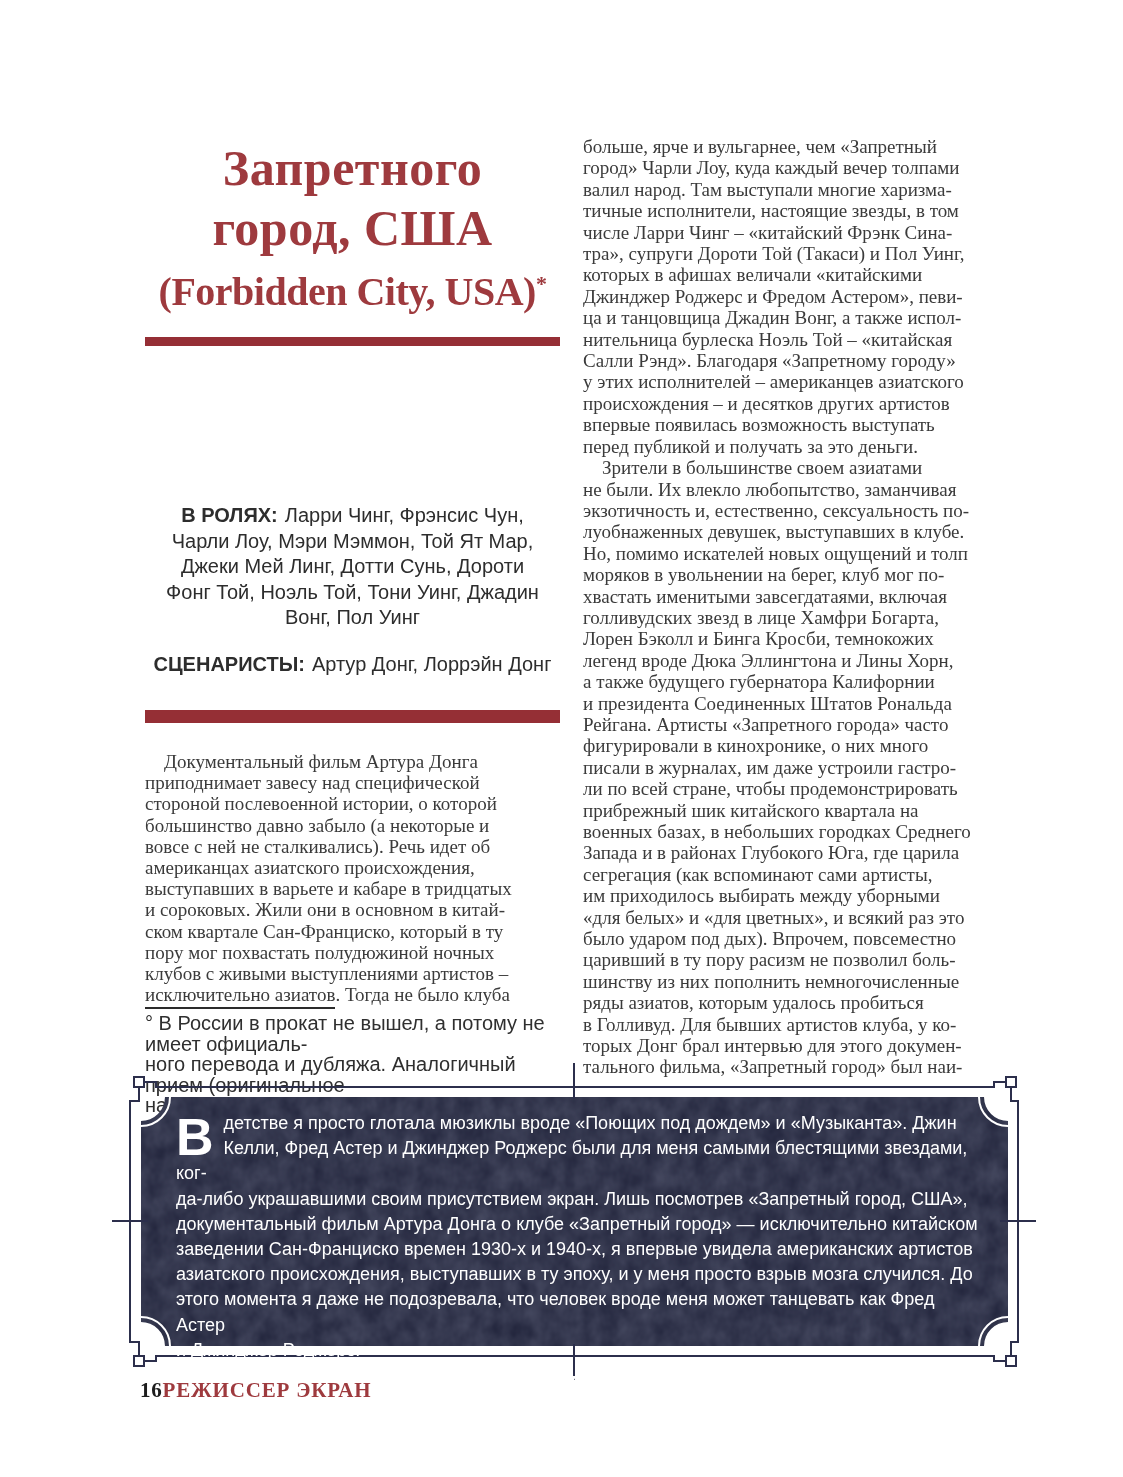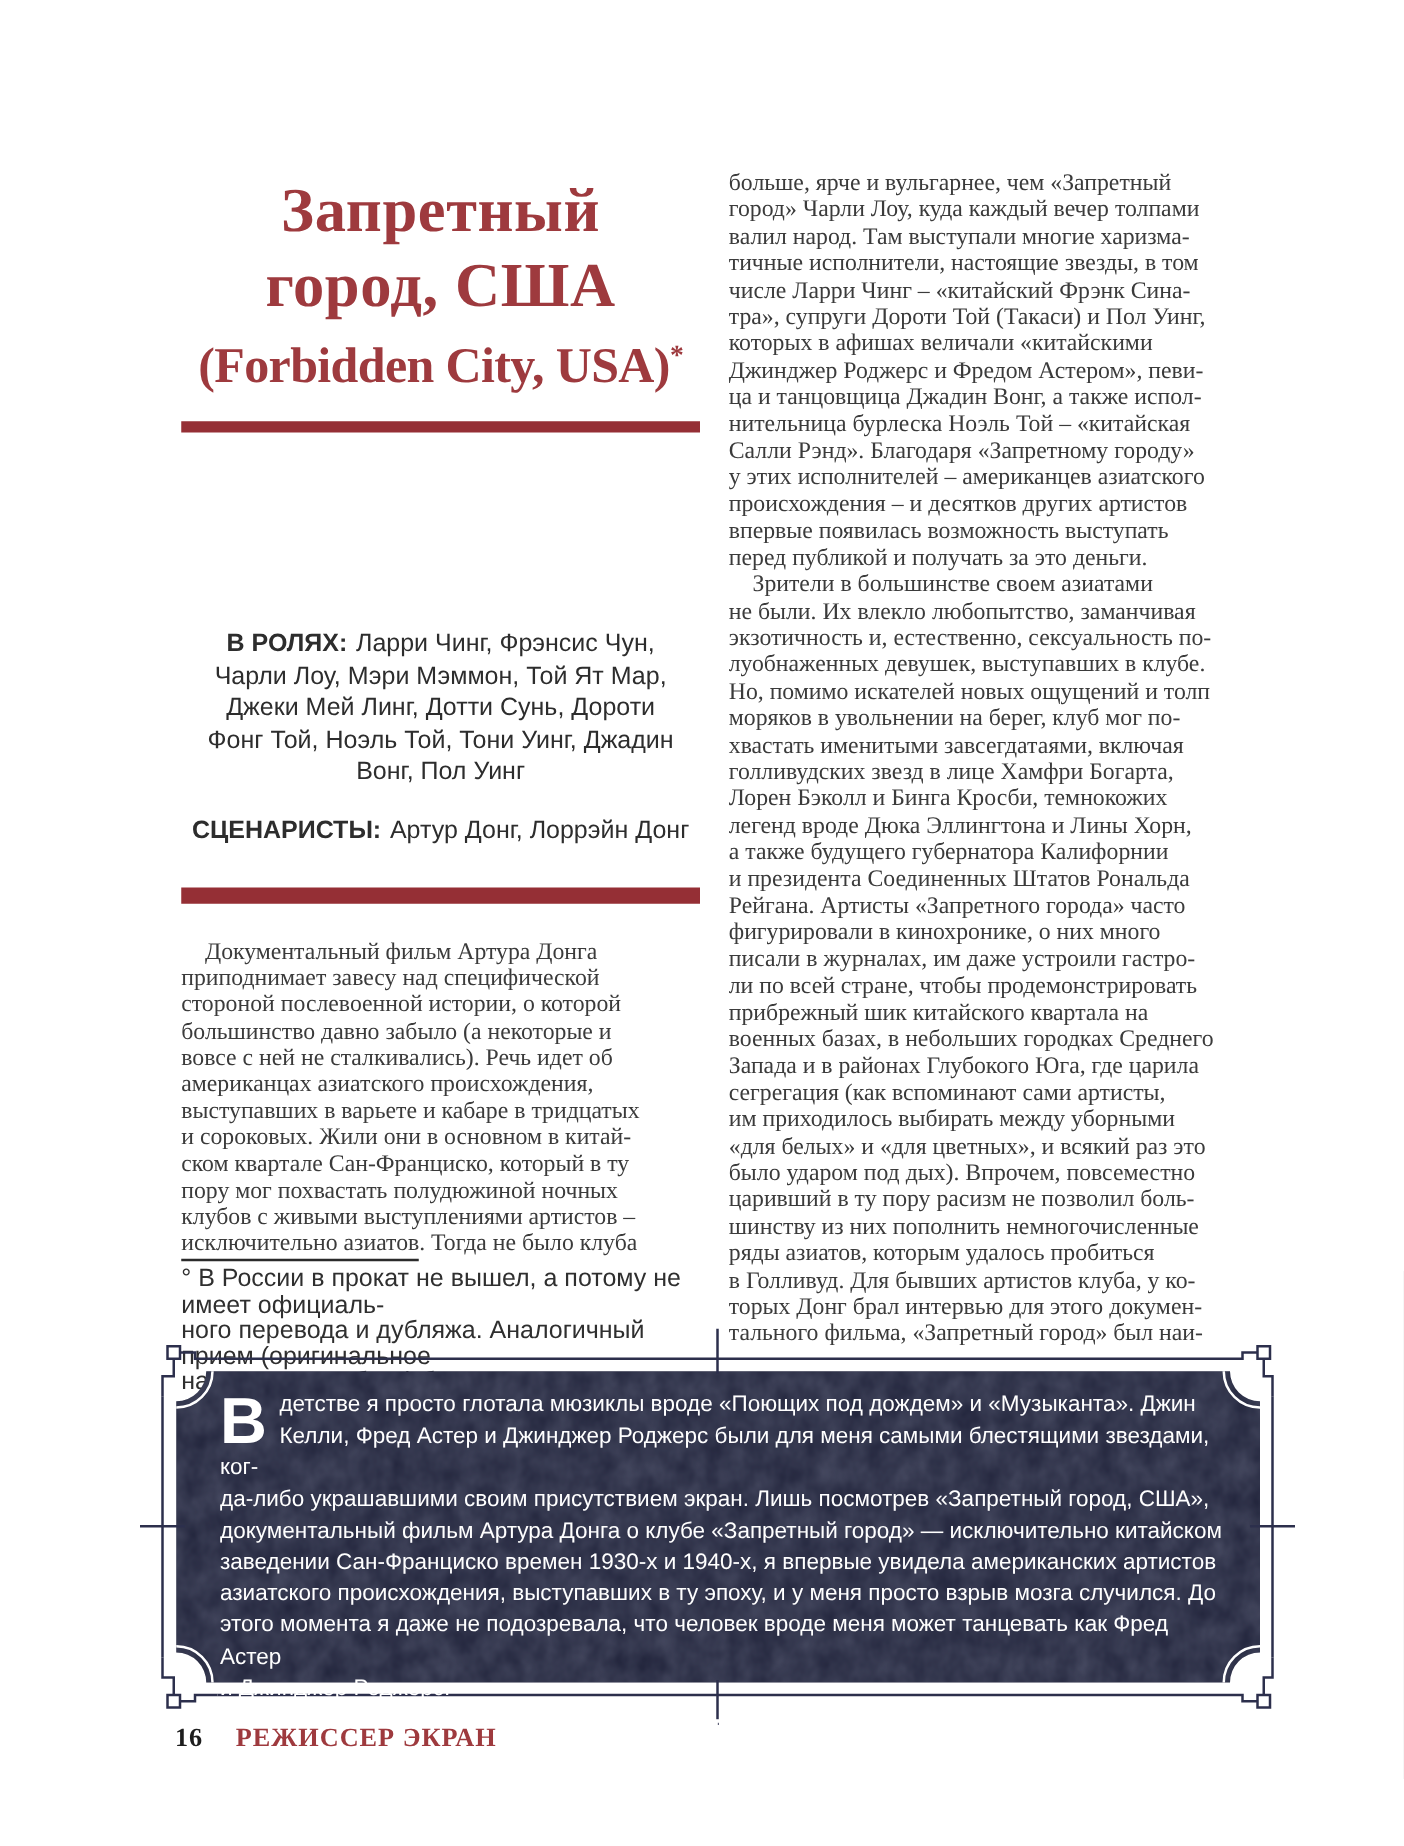--- a/index.html
+++ b/index.html
@@ -38,32 +38,32 @@
 
   
   #quote-wrap{left:110px;top:1055px;width:930px;height:330px;}
   #quote-svg{position:absolute;left:0;top:0;}
   #quote-content{position:absolute;left:66px;top:56px;width:806px;color:#ffffff;
                  font-family:"Liberation Sans", sans-serif;font-size:18px;line-height:25.2px;}
   #quote-drop{float:left;font-size:52px;line-height:42px;font-weight:600;margin:5px 10px 0 0;}
   #quote-attr{margin-top:9px;text-align:center;font-weight:700;font-size:24px;letter-spacing:0.3px;}
 
   
-  #footer{left:140px;top:1378px;display:flex;gap:26px;align-items:flex-start;font-weight:700;
+  #footer{left:140px;top:1378px;display:flex;align-items:flex-start;font-weight:700;
           font-size:21px;letter-spacing:0.8px;}
   #page-num{color:#1d1d1d;}
   #mag-title{color:#9e3a3e;}
 </style>
 </head>
 <body>
 
 <div id="page">
 
   <div id="title" class="abs">
-    <div class="t12">Запретный</div>
+    <div class="t12">Запретного</div>
     <div class="t12">город, США</div>
     <div class="t3"><span>(Forbidden City, USA)</span><sup>*</sup></div>
   </div>
 
   <div id="rule-under-title" class="abs red-rule"></div>
 
 
 
   <div id="cast" class="abs credits">
     <span class="cred-label">В РОЛЯХ:</span><span class="prelines">Ларри Чинг, Фрэнсис Чун,

